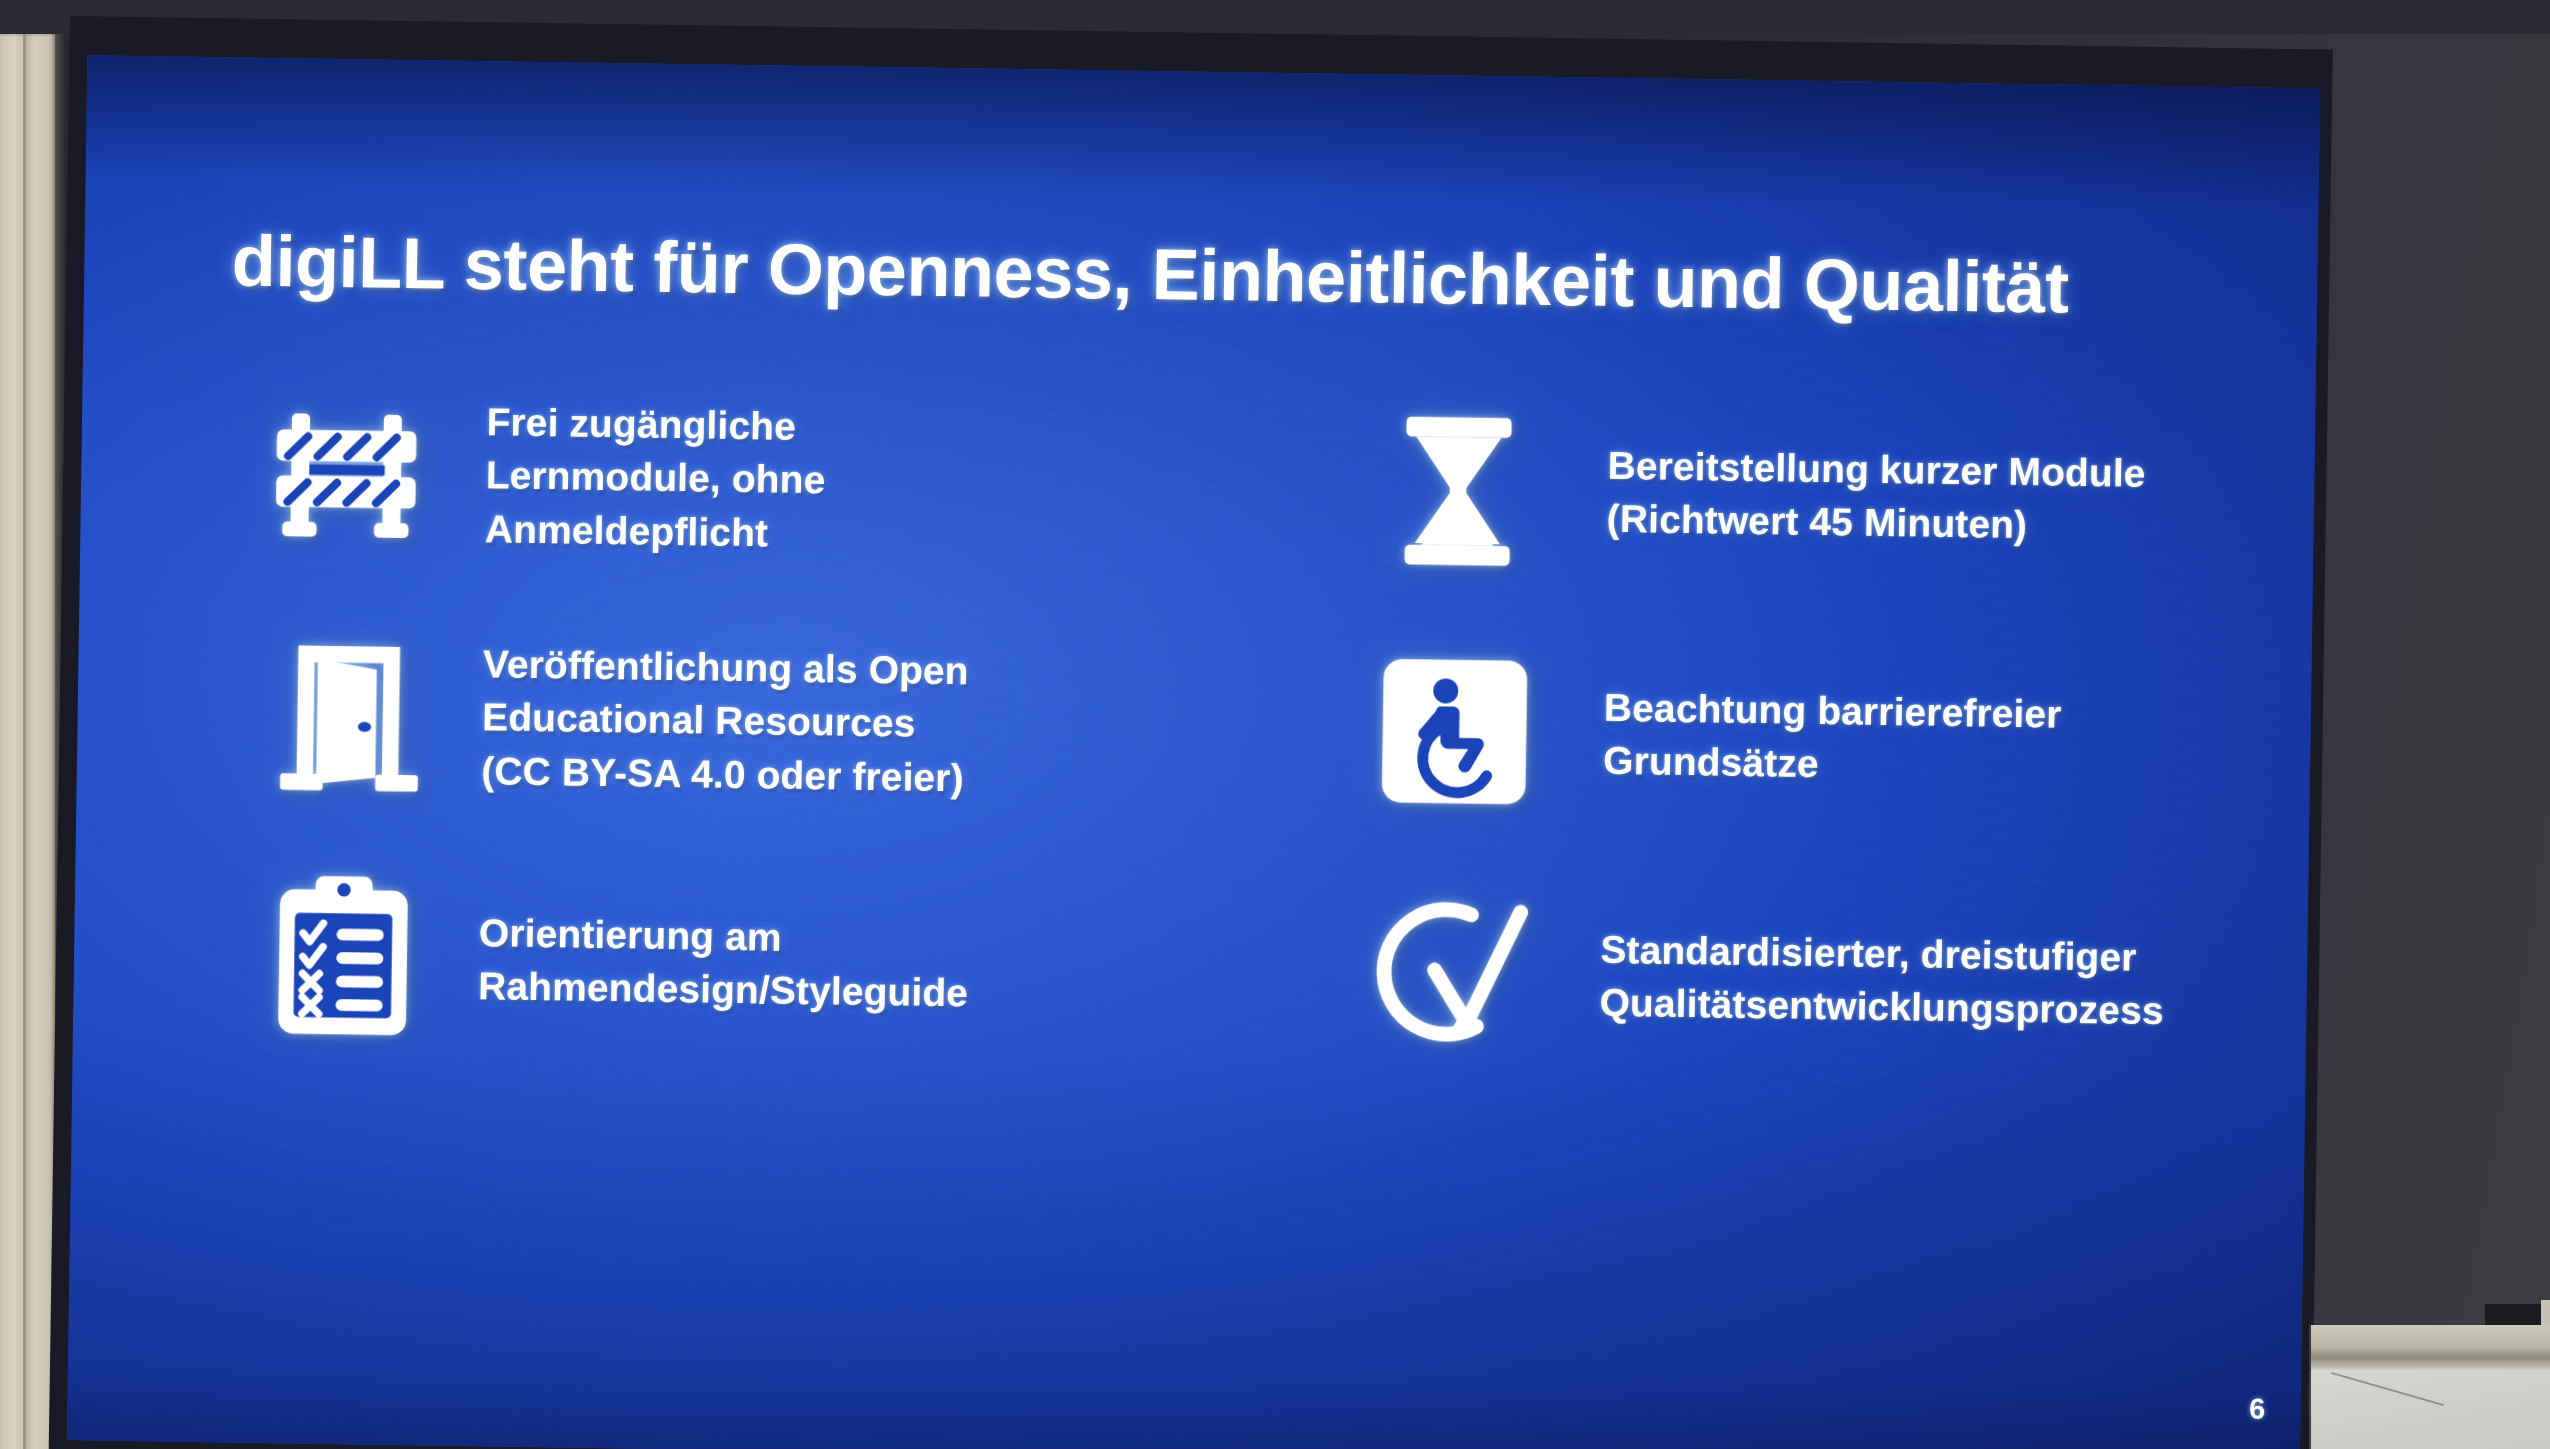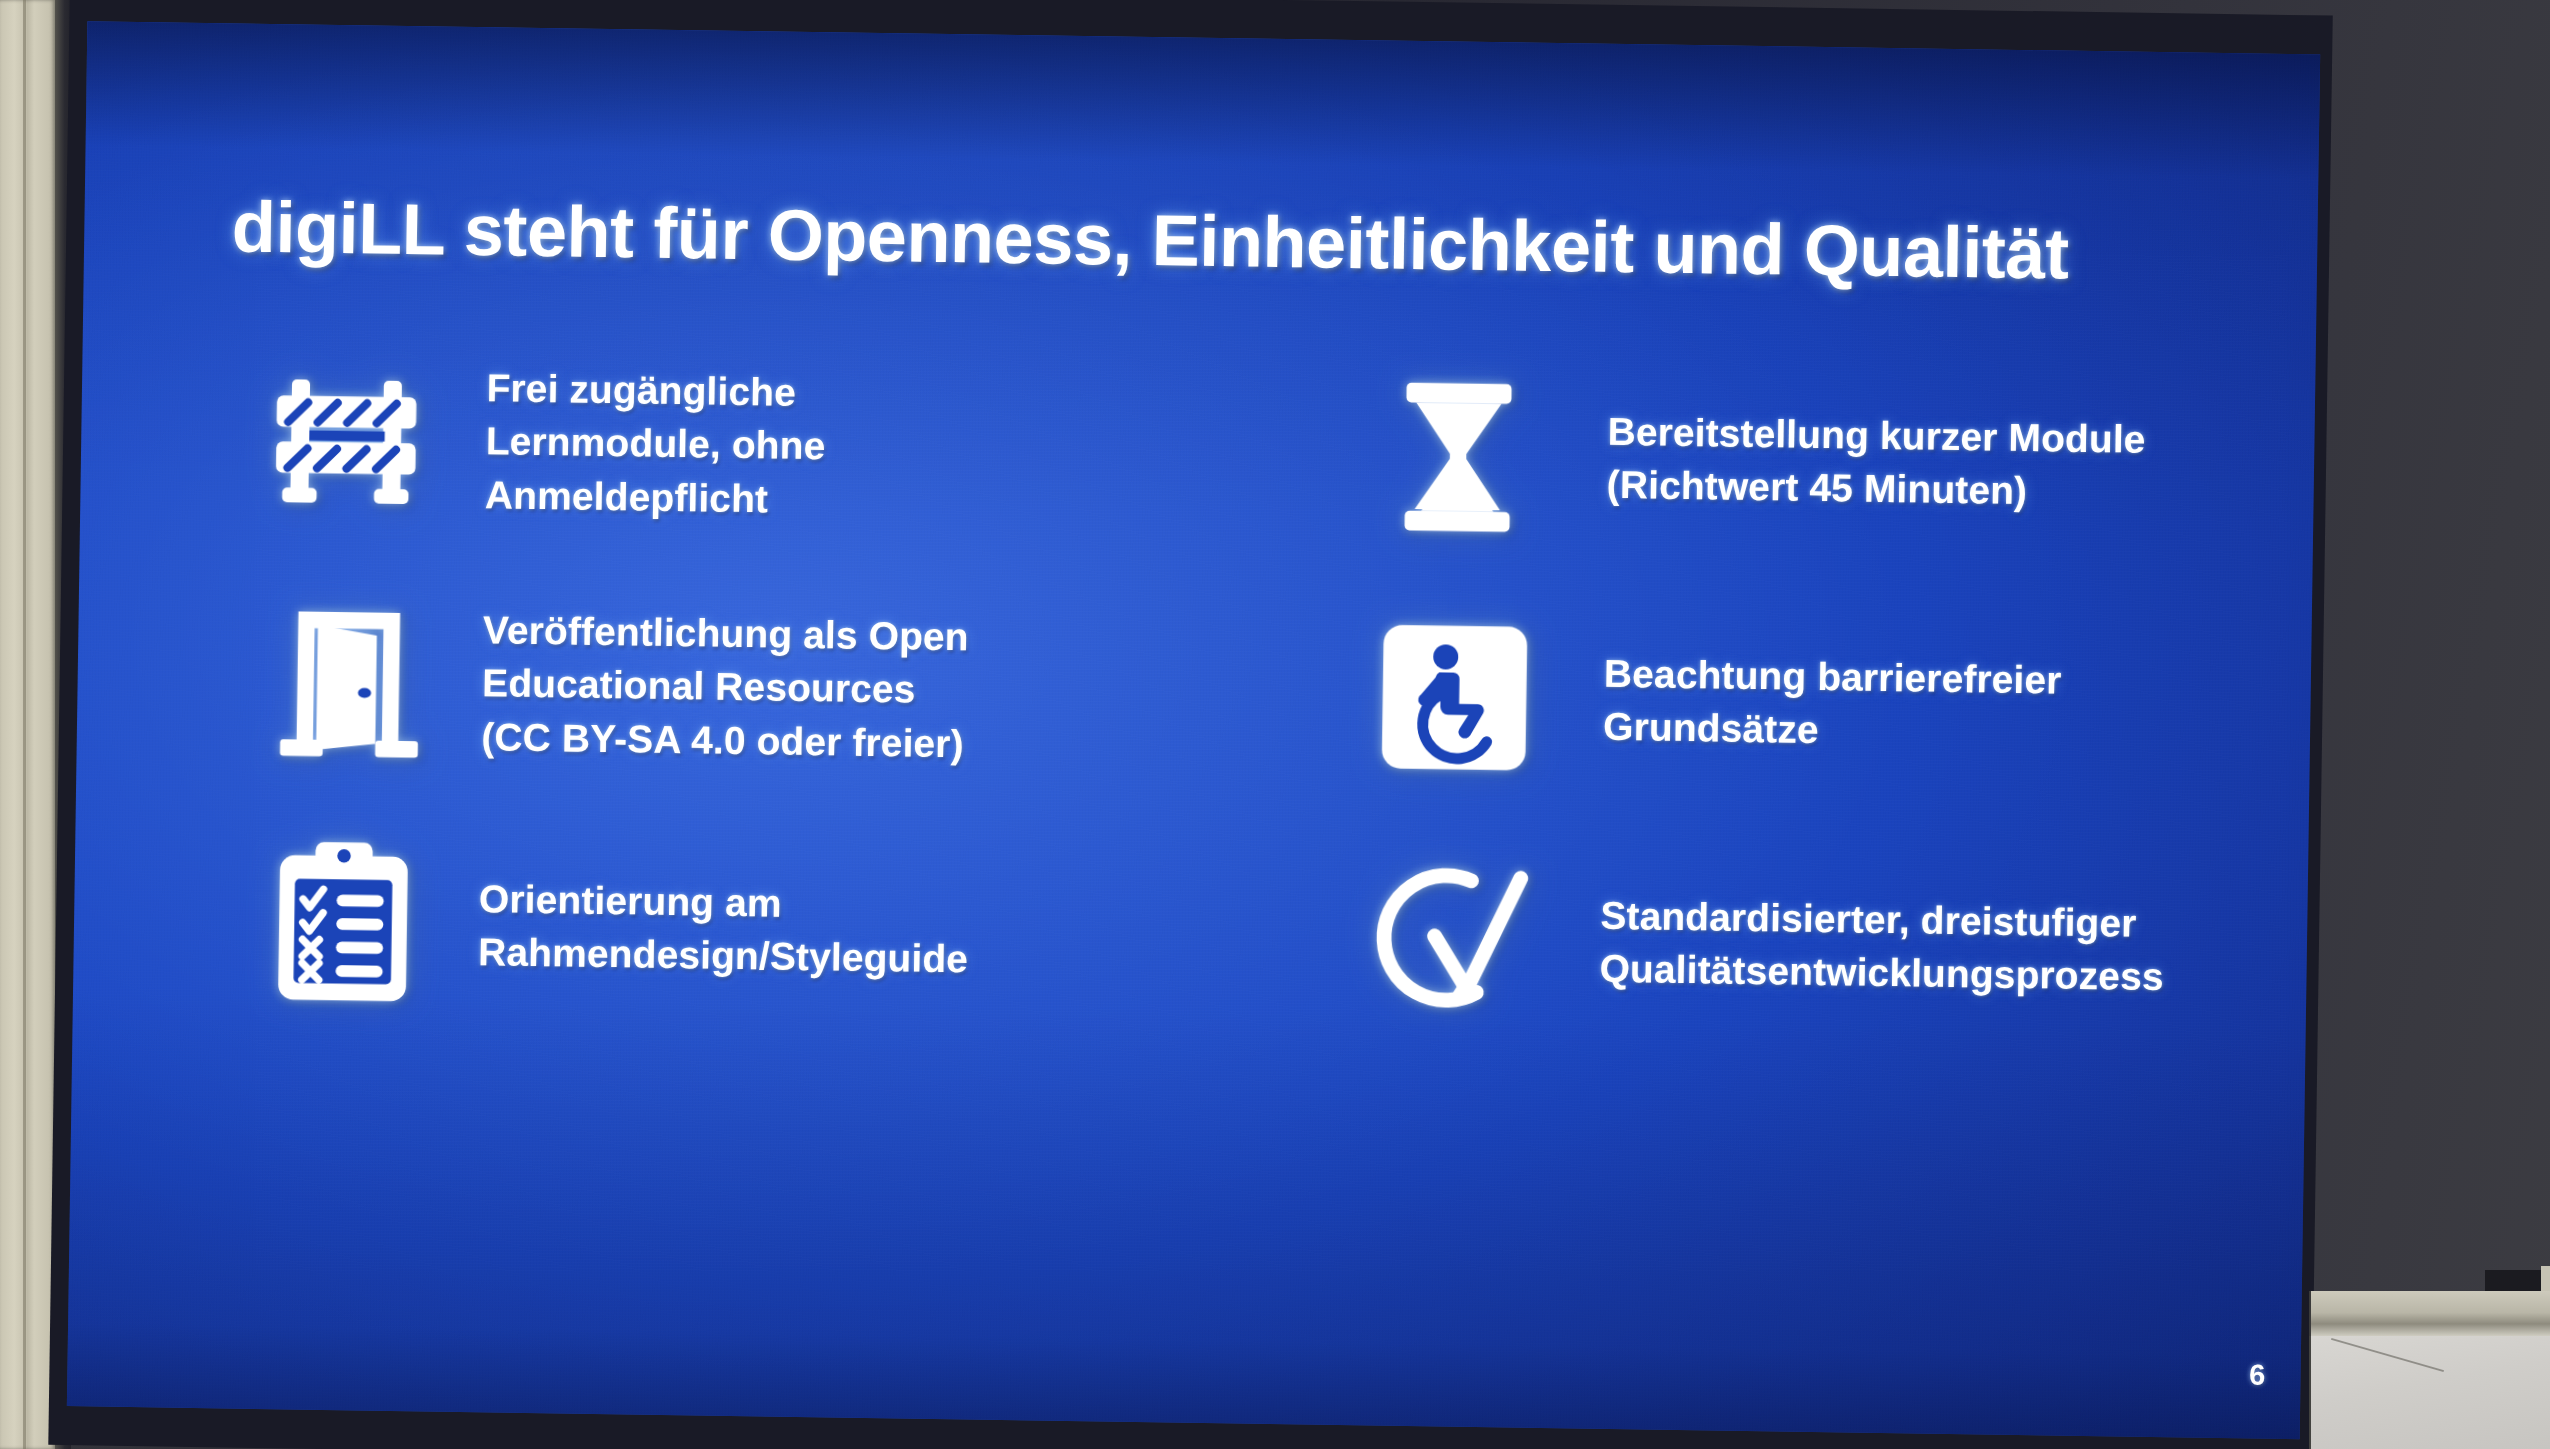--- a/index.html
+++ b/index.html
@@ -10,20 +10,21 @@
     overflow: hidden;
     background: #2b2b33;
     font-family: "Liberation Sans", sans-serif;
   }
 
   
   #room {
     position: absolute;
     inset: 0;
     background: #a3a3a3;
+    margin-top: 34px;
   }
 
   
   #wall-dark {
     position: absolute;
     left: 0; top: 0;
     width: 2550px; height: 1449px;
     background:
       linear-gradient(100deg, #3a3a3f 0%, #2f2f37 18%, #282832 50%, #33333c 78%, #3c3c42 100%);
   }

